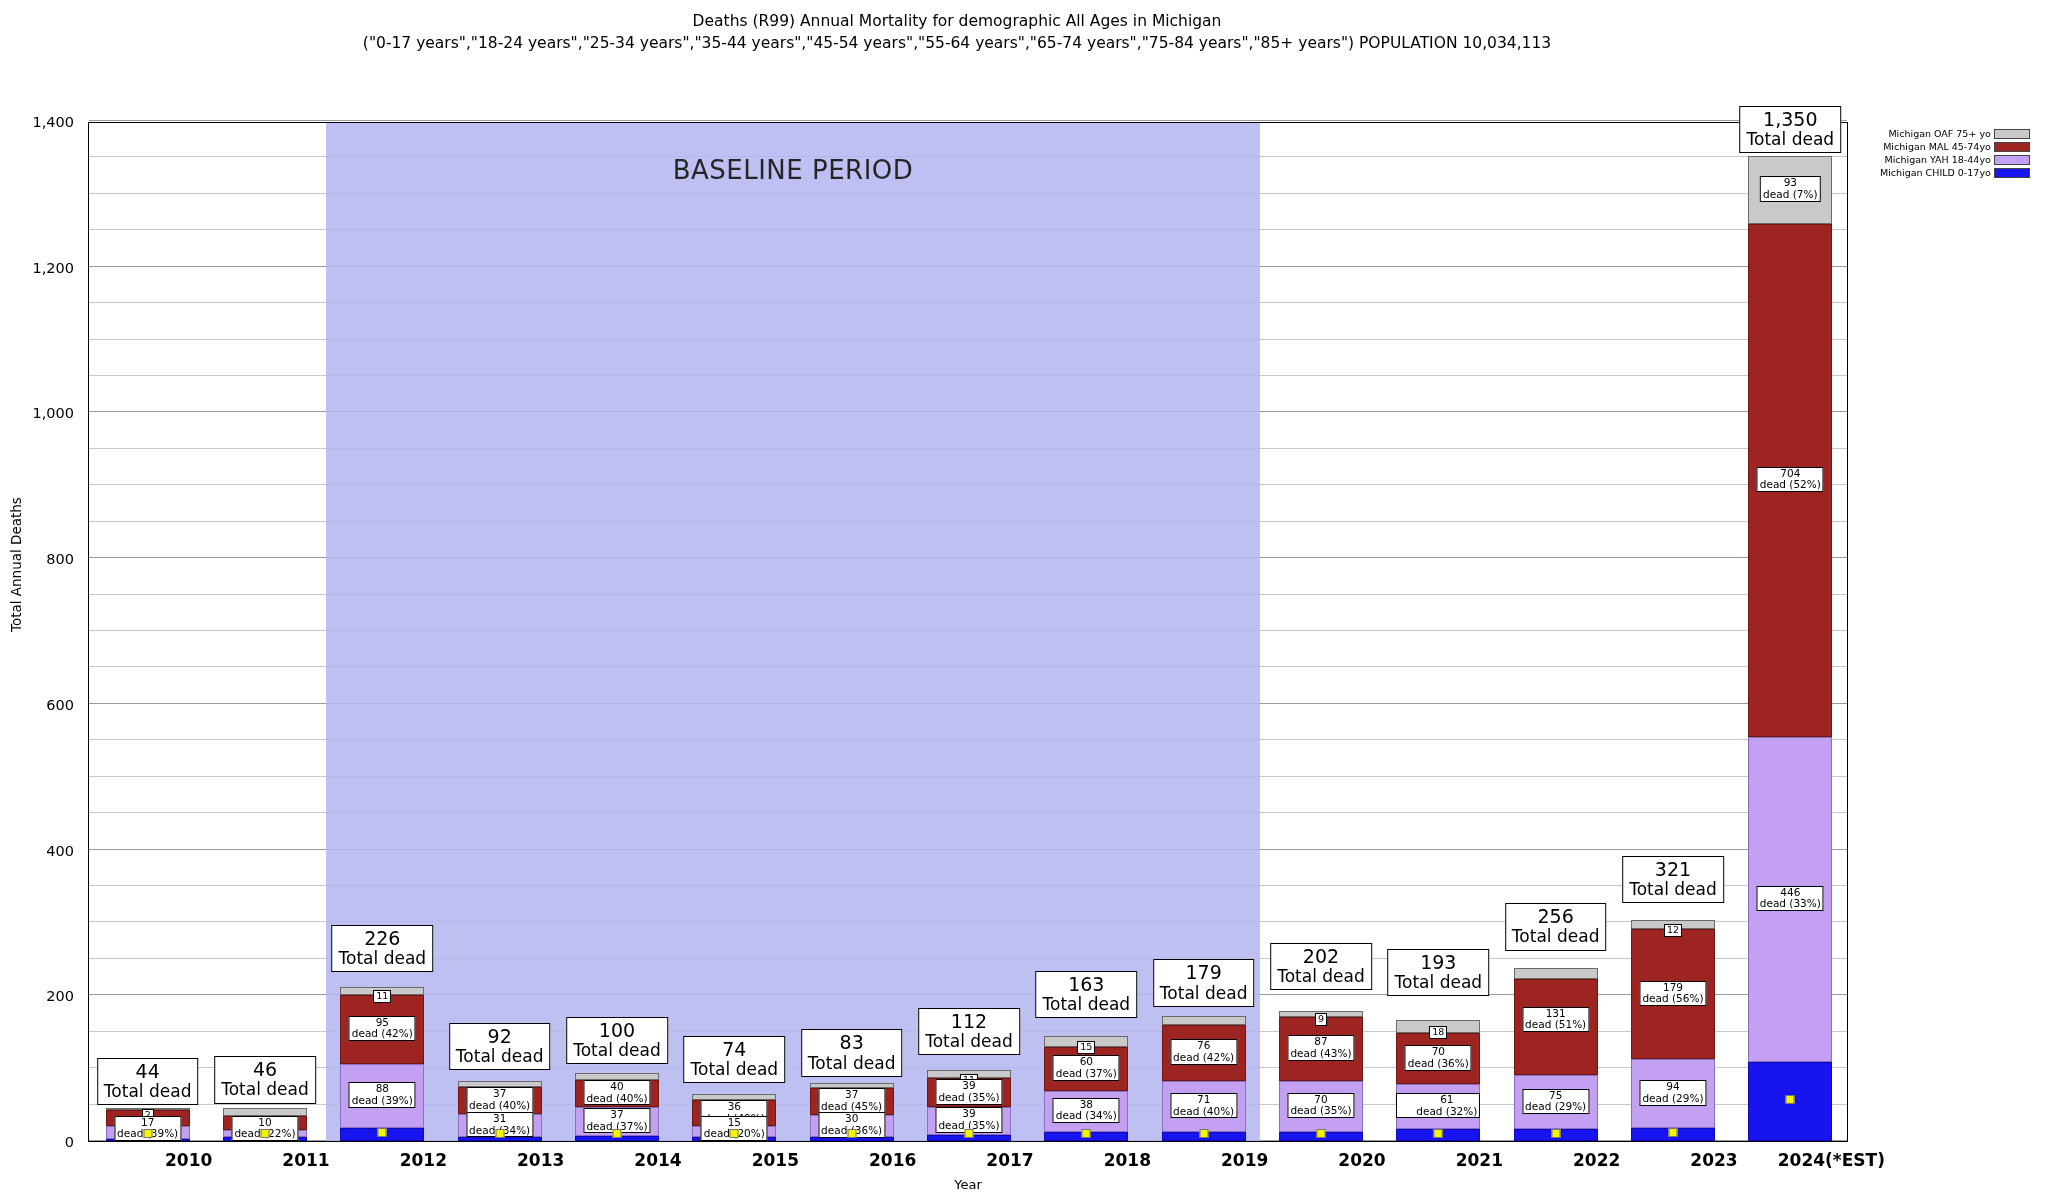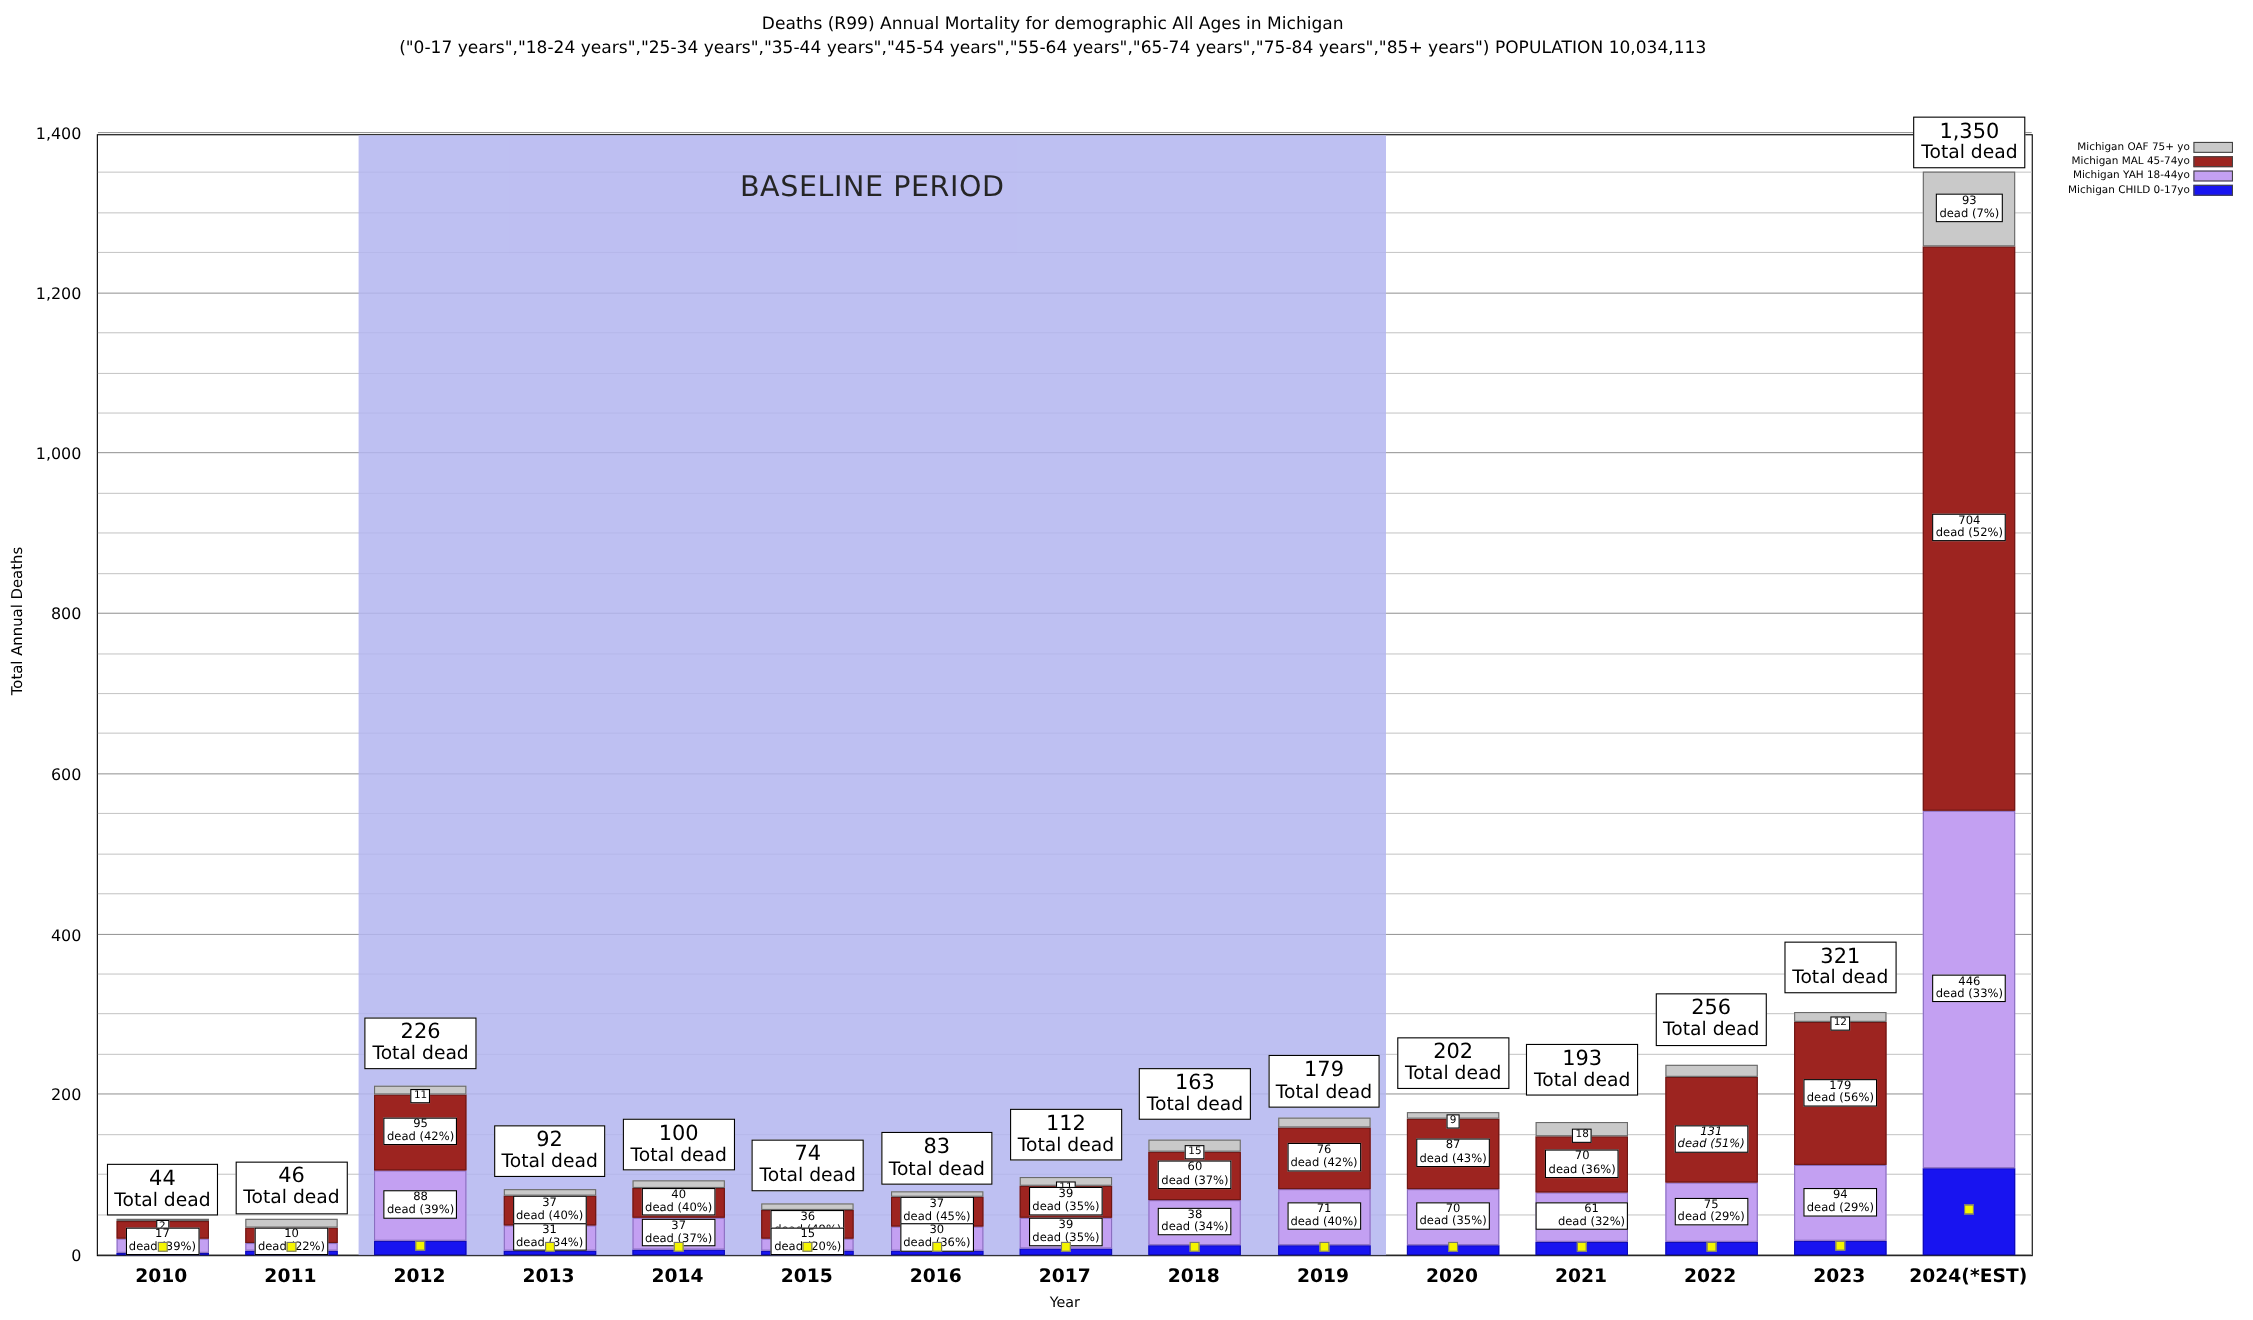--- a/index.html
+++ b/index.html
@@ -54,21 +54,21 @@
     white-space:nowrap;
   }
   #ytitle{
     position:absolute;left:8px;top:632px;
     transform:rotate(-90deg);transform-origin:left top;
     font-size:13.5px;white-space:nowrap;
   }
   #xlabels{position:absolute;left:88px;top:1150px;width:1760px;height:30px;}
   #xlabels div{
     position:absolute;transform:translateX(-50%);
-    font-size:17px;font-weight:bold;white-space:nowrap;
+    font-size:17px;font-weight:bold;white-space:nowrap;margin-left:42px;
   }
   #xtitle{
     position:absolute;left:88px;top:1177px;width:1760px;text-align:center;
     font-size:13px;
   }
 
   
   .bar{position:absolute;bottom:0;}
   .seg{position:absolute;left:0;width:100%;box-sizing:border-box;border:1px solid #555;}
   .seg.child{background:#1814f0;border-color:#0f0bb4;}
@@ -409,21 +409,21 @@
           <div class="num">193</div>
           <div>Total dead</div>
         </div>
       </div>
       <div class="bar" style="left: 1424.67px; width: 84px; height: 186.514px;">
         <div class="seg child" style="bottom: 0px; height: 11.6571px;"></div>
         <div class="seg yah" style="bottom: 11.6571px; height: 54.6429px;"></div>
         <div class="seg mal" style="bottom: 66.3px; height: 95.4429px;"></div>
         <div class="seg oaf" style="bottom: 161.743px; height: 11.6571px;"></div>
         <div class="dot" style="bottom: 3px;"></div>
-        <div class="inlbl" style="bottom: 93px; font-style: italic;">
+        <div class="inlbl" style="bottom: 109px;">
           <div>131</div>
           <div>dead (51%)</div>
         </div>
         <div class="inlbl" style="bottom: 26.9786px;">
           <div>75</div>
           <div>dead (29%)</div>
         </div>
         <div class="totbox" style="bottom: 190.514px;">
           <div class="num">256</div>
           <div>Total dead</div>

